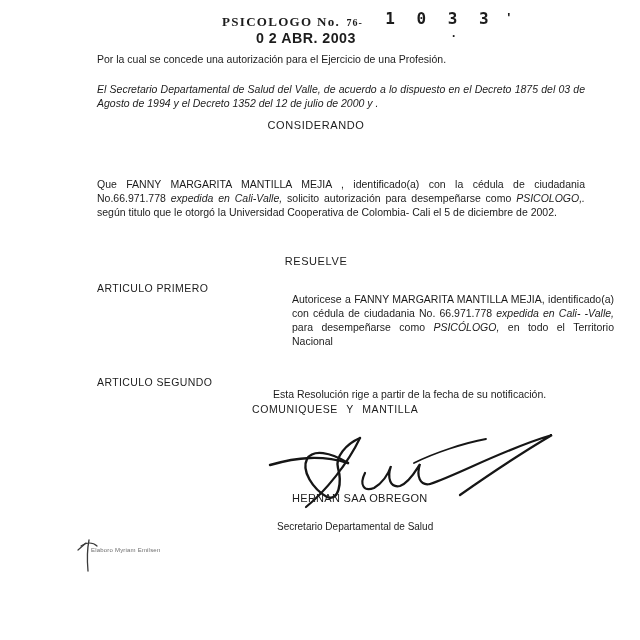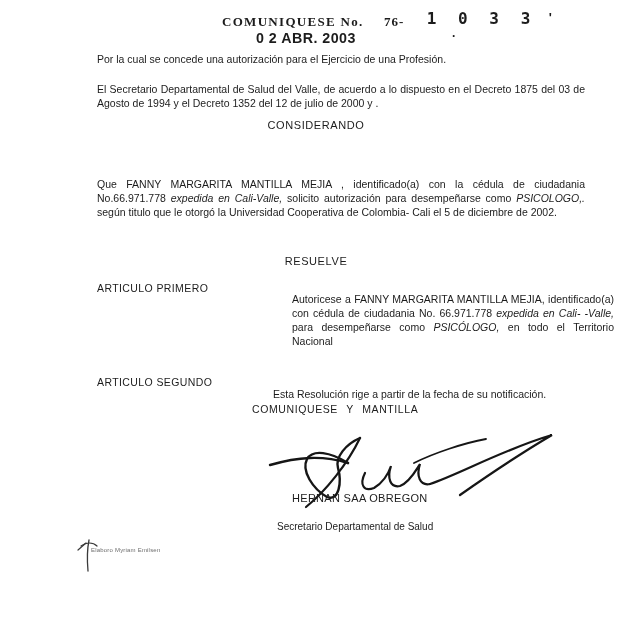--- a/index.html
+++ b/index.html
@@ -10,30 +10,30 @@
     background:#ffffff;
     font-family:"Liberation Sans", sans-serif;
     color:#1c1c1c;
     overflow:hidden;
   }
   .body-text{font-size:10.5px;line-height:14px;text-align:justify;margin:0;}
   .it{font-style:italic;}
 
   .header-line{position:absolute;top:11px;left:222px;white-space:nowrap;}
   .res-label{font-family:"Liberation Serif", serif;font-weight:bold;font-size:13px;letter-spacing:1.3px;}
-  .res-series{font-family:"Liberation Serif", serif;font-weight:bold;font-size:13px;letter-spacing:1px;margin-left:16px;}
+  .res-series{font-family:"Liberation Serif", serif;font-weight:bold;font-size:10px;letter-spacing:1px;margin-left:2px;}
   .res-stamp{font-family:"DejaVu Sans Mono", monospace;font-weight:bold;font-size:16px;letter-spacing:6px;margin-left:18px;position:relative;top:-2px;}
   .stamp-tick{font-size:13px;font-weight:bold;margin-left:8px;position:relative;top:-4px;}
   .stamp-dot{position:absolute;top:26px;left:452px;font-size:12px;font-weight:bold;}
 
   .date-stamp{position:absolute;top:29px;left:256px;font-weight:700;font-size:15px;letter-spacing:0.5px;display:inline-block;transform:scaleX(0.95);transform-origin:left;}
 
   .subject{position:absolute;top:53px;left:97px;font-size:10.5px;margin:0;}
 
-  .intro{position:absolute;top:82px;left:97px;width:488px;}
+  .intro{position:absolute;top:82px;left:97px;width:488px;font-style:italic;}
 
   .center-heading{position:absolute;left:0;width:632px;text-align:center;font-size:11px;font-weight:400;letter-spacing:0.6px;margin:0;}
   .h-considerando{top:119px;}
   .h-resuelve{top:255px;}
 
   .p1{position:absolute;top:145px;left:97px;width:488px;margin-top:32px;}
   .p2{position:absolute;top:205px;left:97px;width:488px;}
 
   .article-label{position:absolute;left:97px;font-size:10.5px;letter-spacing:0.4px;margin:0;}
   .art1-label{top:282px;}
@@ -49,21 +49,21 @@
 
   .footer-mark{position:absolute;top:538px;left:76px;}
   .footer-note{position:absolute;top:547px;left:91px;font-size:6px;color:#6d6d6d;letter-spacing:0.2px;margin:0;}
 </style>
 </head>
 <body>
 
 <div class="page">
 
   <div class="header-line">
-    <span class="res-label">COMUNIQUESE No.</span>
+    <span class="res-label">PSICOLOGO No.</span>
     <span class="res-series">76-</span>
     <span class="res-stamp">1 0 3 3</span>
     <span class="stamp-tick">'</span>
   </div>
   <span class="stamp-dot">.</span>
 
   <div class="date-stamp">0 2 ABR. 2003</div>
 
   <p class="subject">Por la cual se concede una autorización para el Ejercicio de una Profesión.</p>
 

